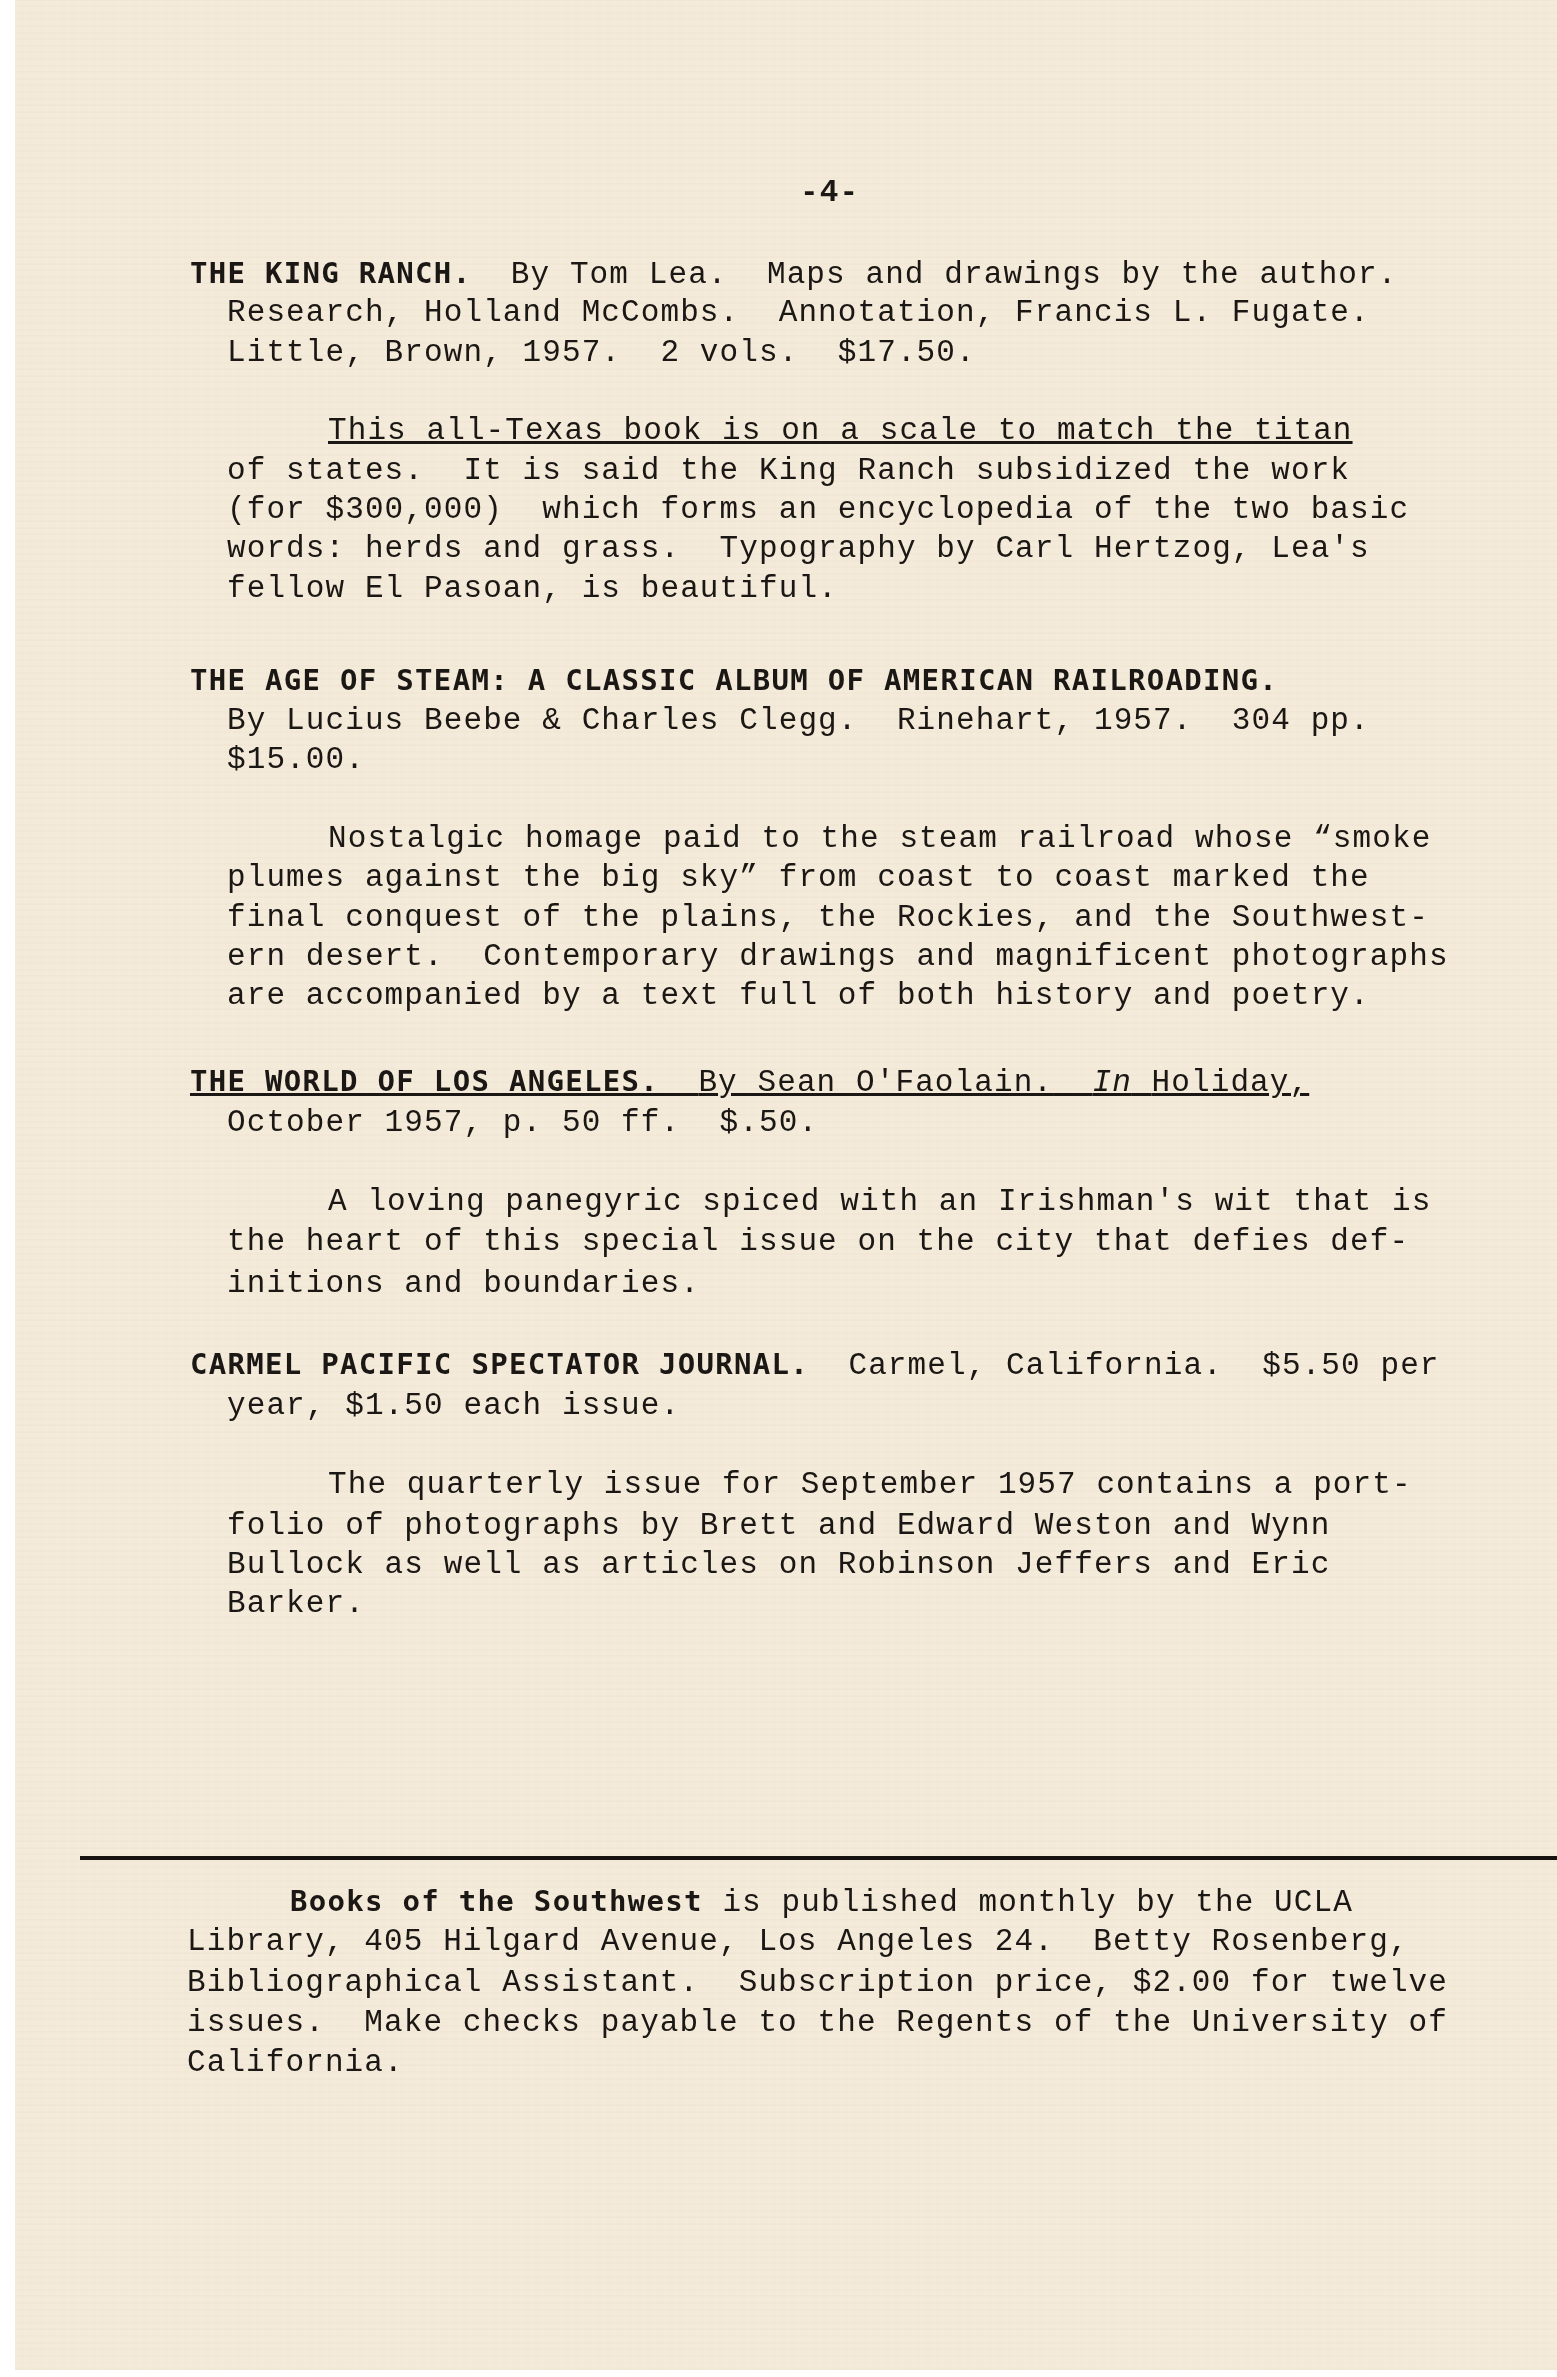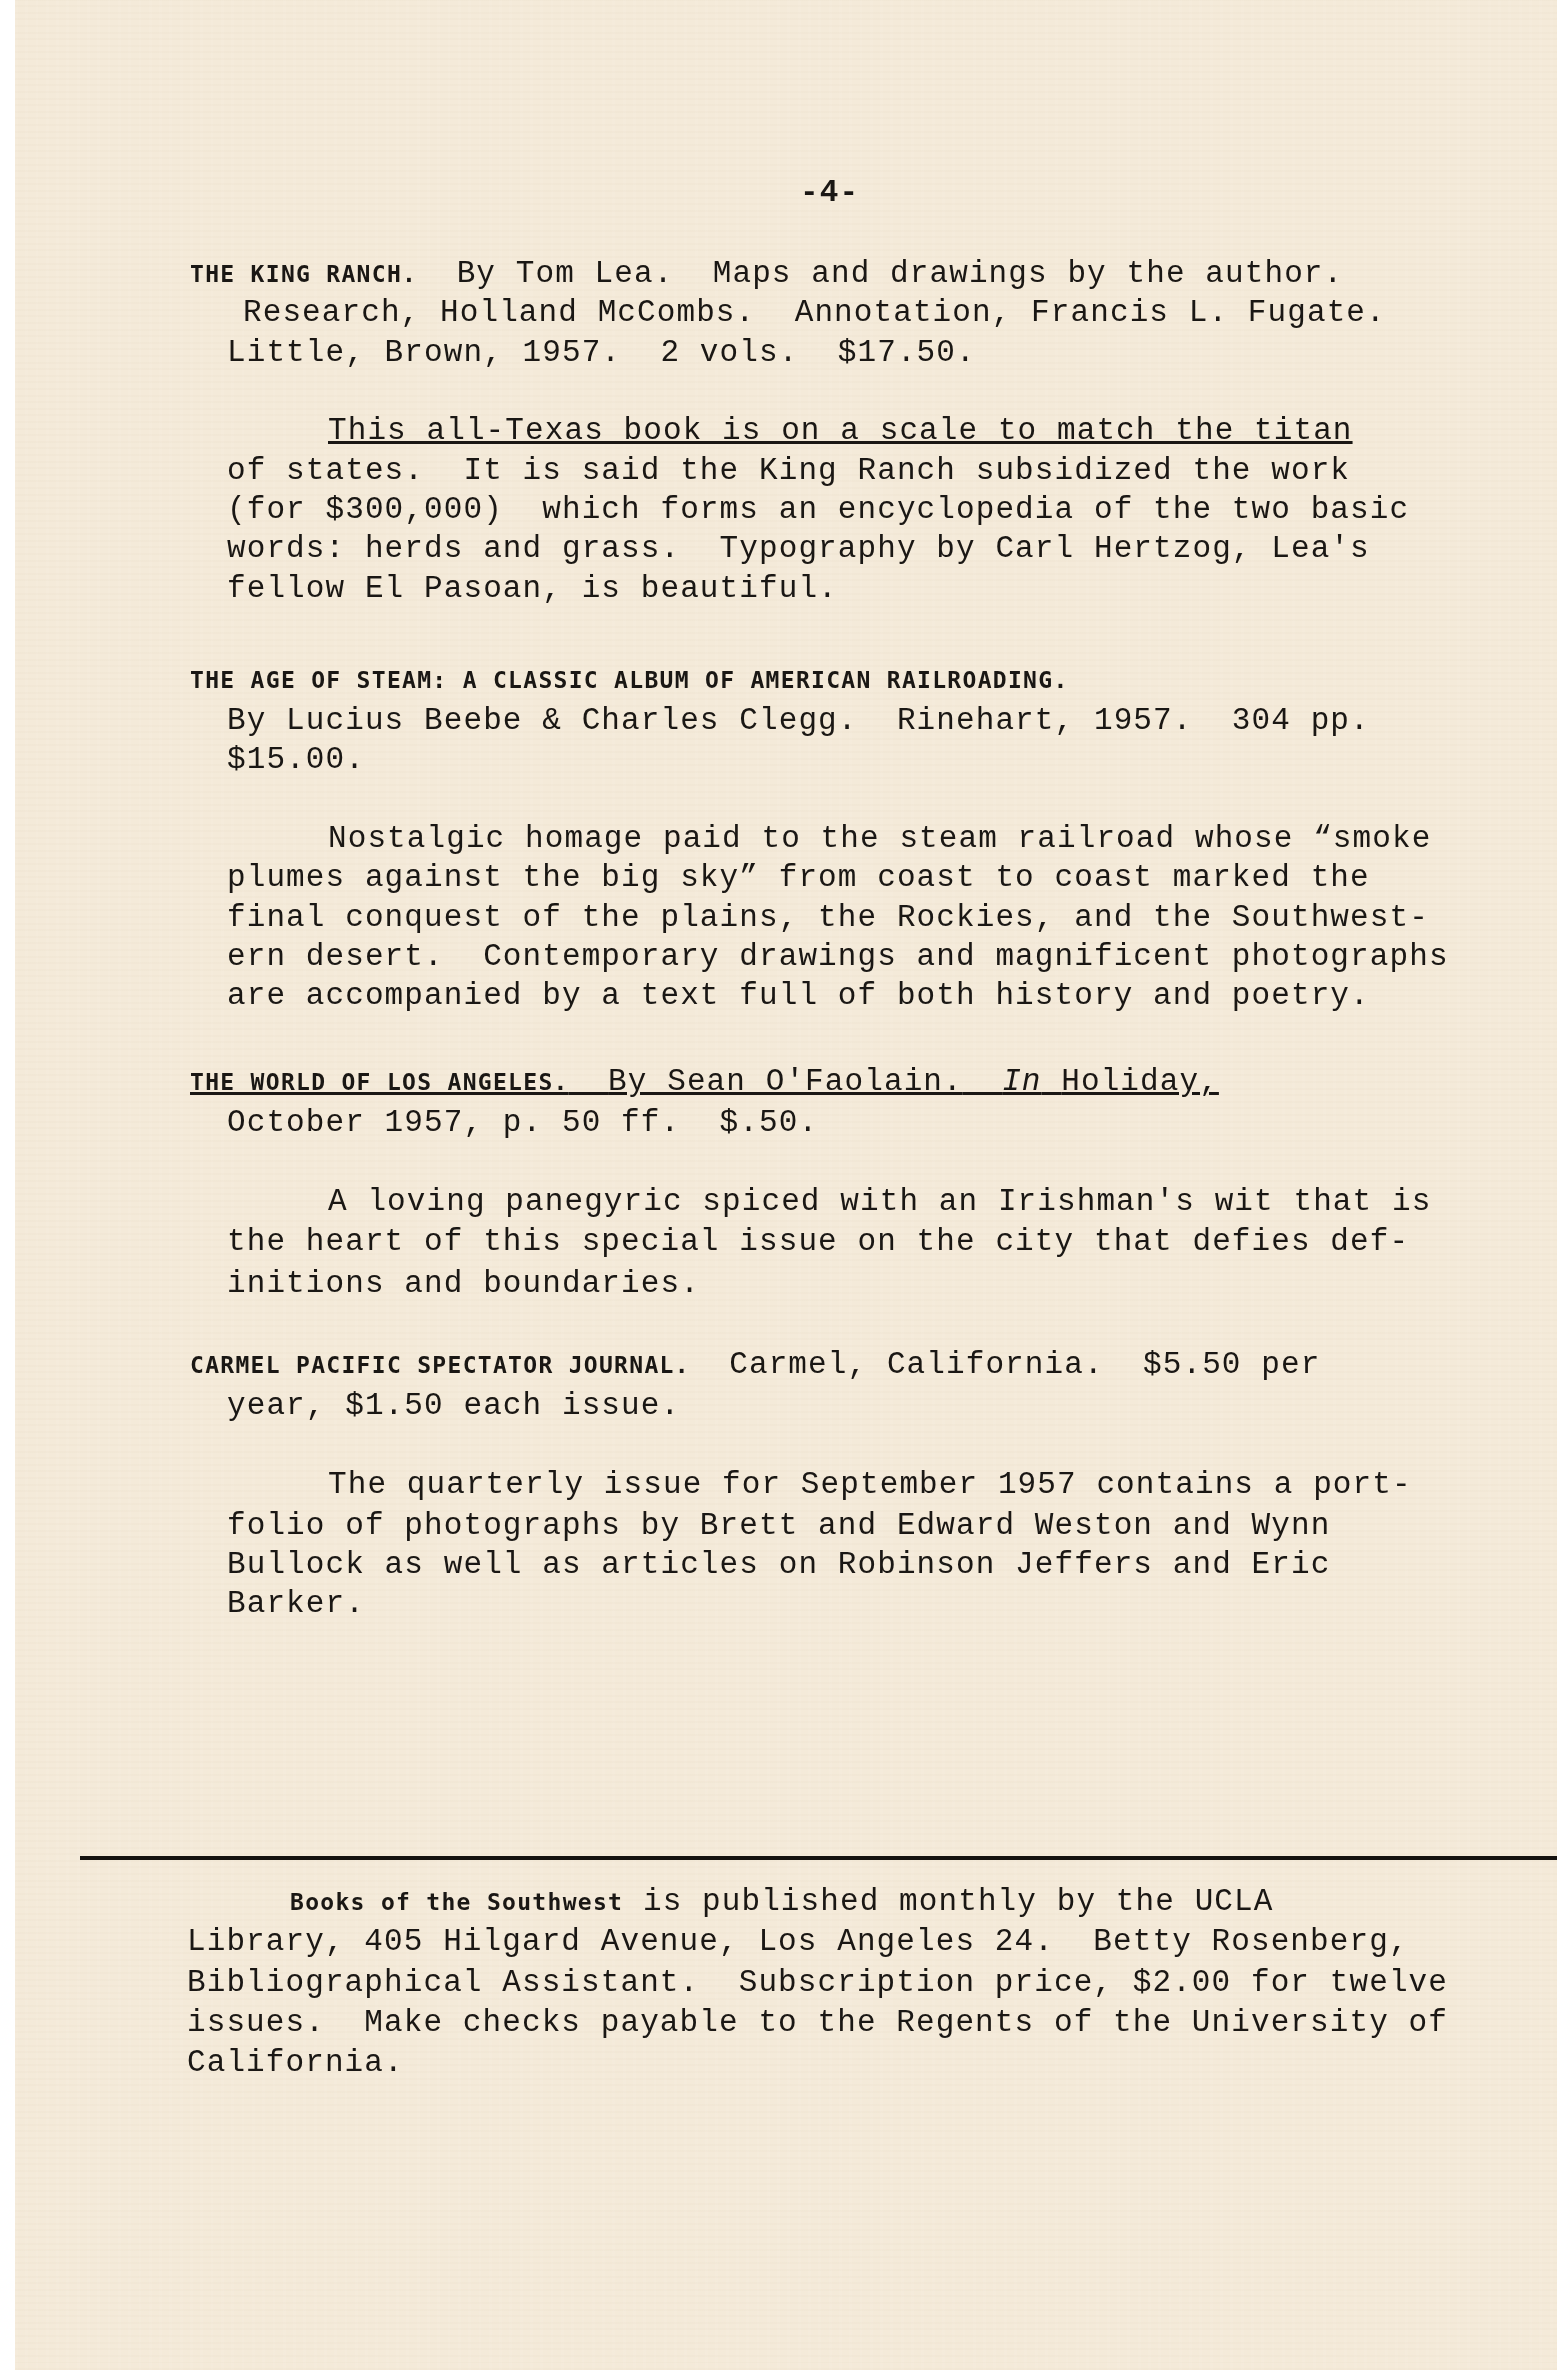--- a/index.html
+++ b/index.html
@@ -15,39 +15,39 @@
         repeating-linear-gradient(90deg, rgba(255,255,255,0.06) 0px, rgba(255,255,255,0.06) 2.8px, transparent 2.8px, transparent 10.3px);
     }
     .line {
       position: absolute; white-space: pre;
       font-family: "Liberation Mono", "DejaVu Sans Mono", monospace;
       font-size: 31px; line-height: 37px; color: #1a1714;
       letter-spacing: 1.1px;
     }
     .title {
       font-family: "DejaVu Sans Mono", "Liberation Mono", monospace;
-      font-weight: bold; font-size: 23px; letter-spacing: 1.3px;
+      font-weight: bold; font-size: 29px; letter-spacing: 1.3px;
     }
     .it { font-style: italic; }
     .pnum { font-weight: bold; }
     .rule {
       position: absolute; left: 80px; top: 1856px; width: 1478px; height: 3.7px;
       background: #15120f;
     }
   </style>
 </head>
 <body>
 
 <div class="page">
 
   <div class="line pnum" style="left:785px; top:174px;">-4-</div>
 
   <div>
     <div class="line" style="left:175px; top:255px;"><span class="title">THE KING RANCH.</span><span>  </span><span>By Tom Lea.  Maps and drawings by the author.</span></div>
-    <div class="line" style="left:212px; top:294px;margin-left:16px;">Research, Holland McCombs.  Annotation, Francis L. Fugate.</div>
+    <div class="line" style="left:212px; top:294px;">Research, Holland McCombs.  Annotation, Francis L. Fugate.</div>
     <div class="line" style="left:212px; top:334px;">Little, Brown, 1957.  2 vols.  $17.50.</div>
 
     <div class="line" style="left:313px; top:412px;text-decoration:underline;">This all-Texas book is on a scale to match the titan</div>
     <div class="line" style="left:212px; top:452px;">of states.  It is said the King Ranch subsidized the work</div>
     <div class="line" style="left:212px; top:491px;">(for $300,000)  which forms an encyclopedia of the two basic</div>
     <div class="line" style="left:212px; top:530px;">words: herds and grass.  Typography by Carl Hertzog, Lea's</div>
     <div class="line" style="left:212px; top:570px;">fellow El Pasoan, is beautiful.</div>
   </div>
 
   <div>

